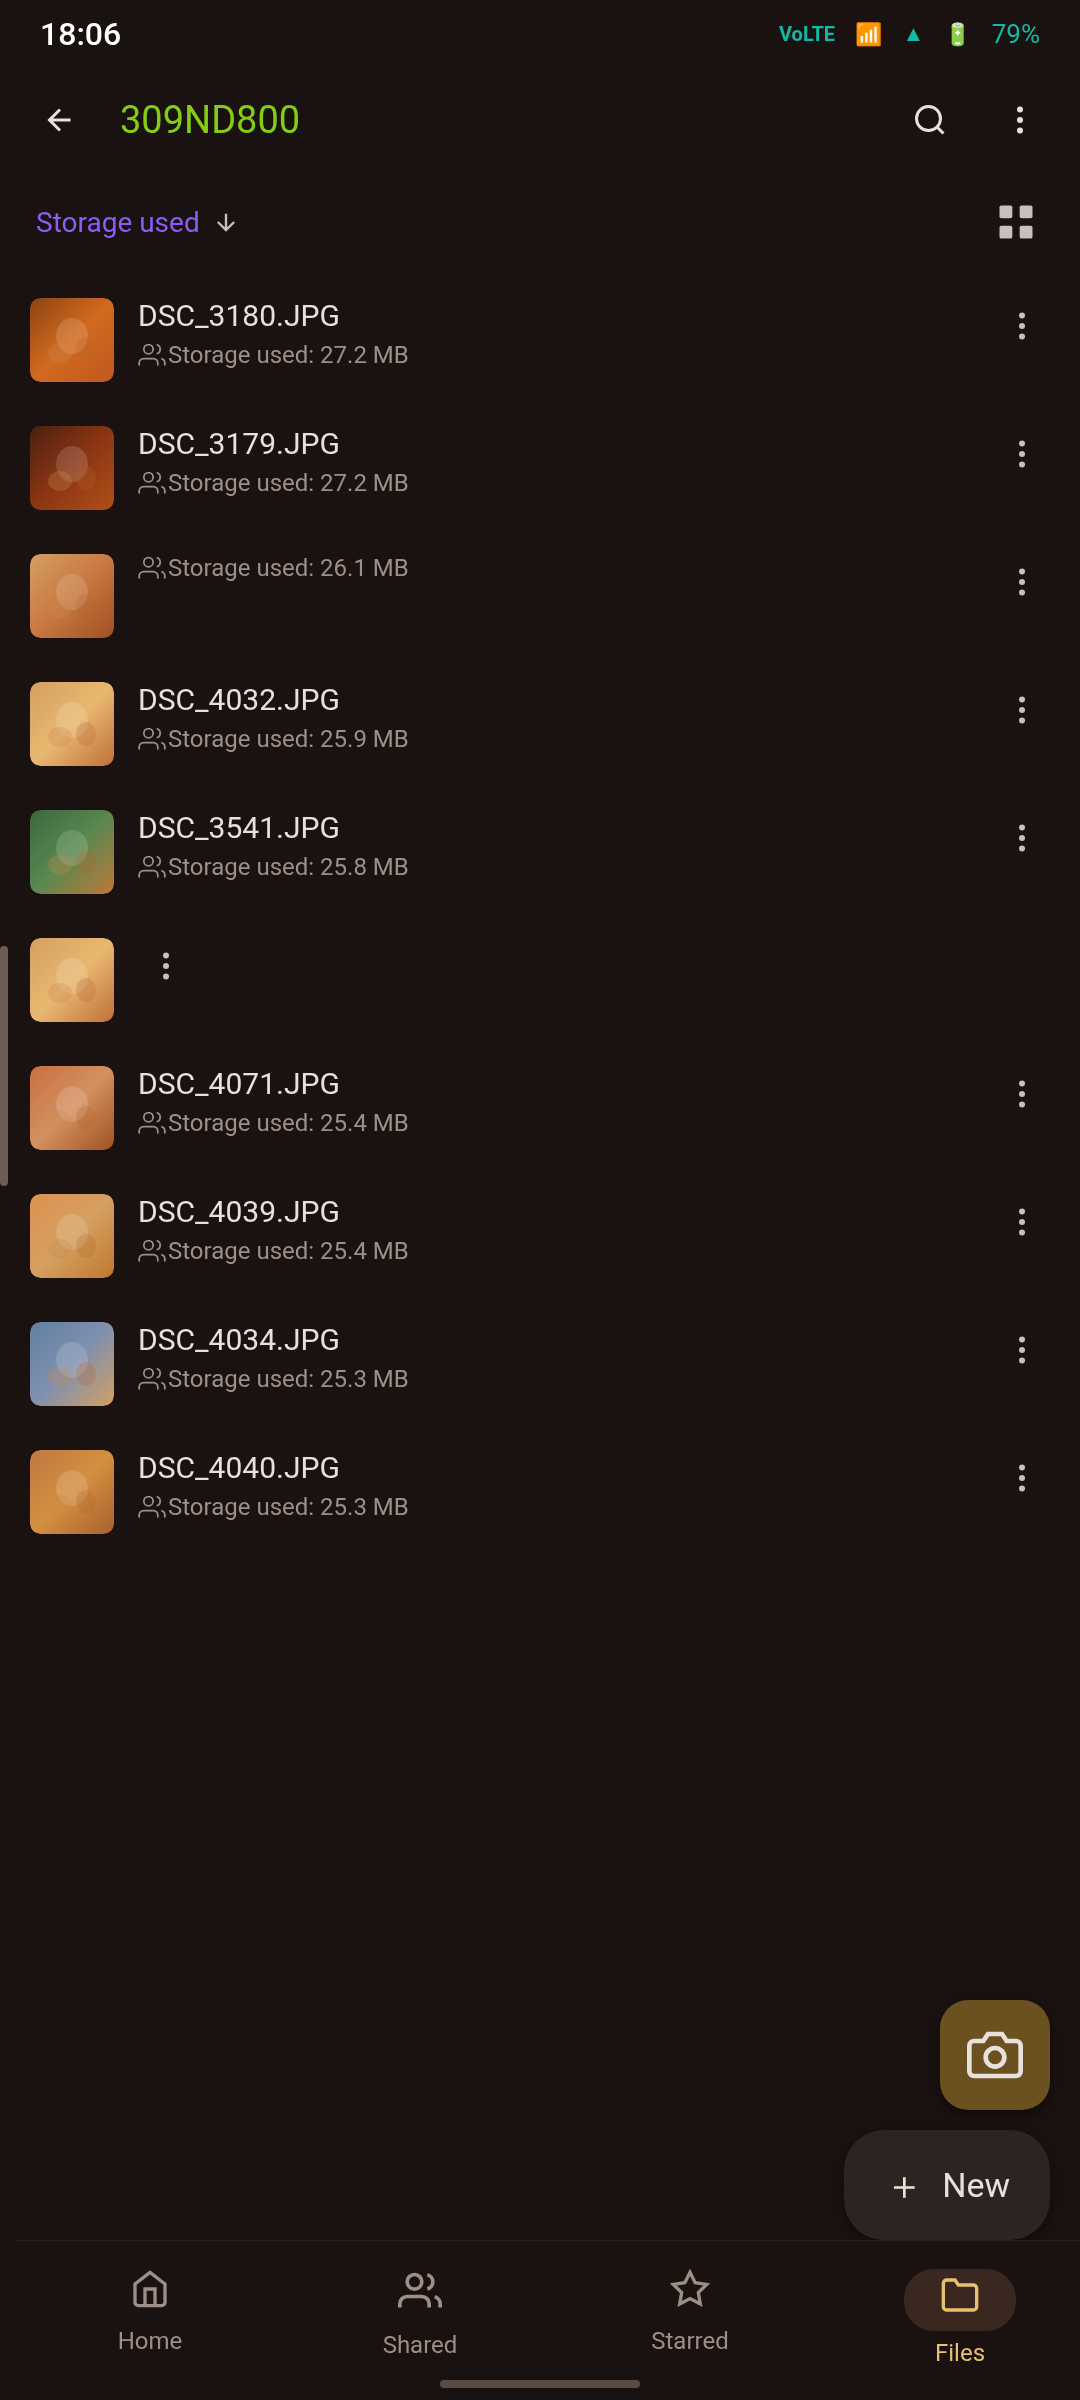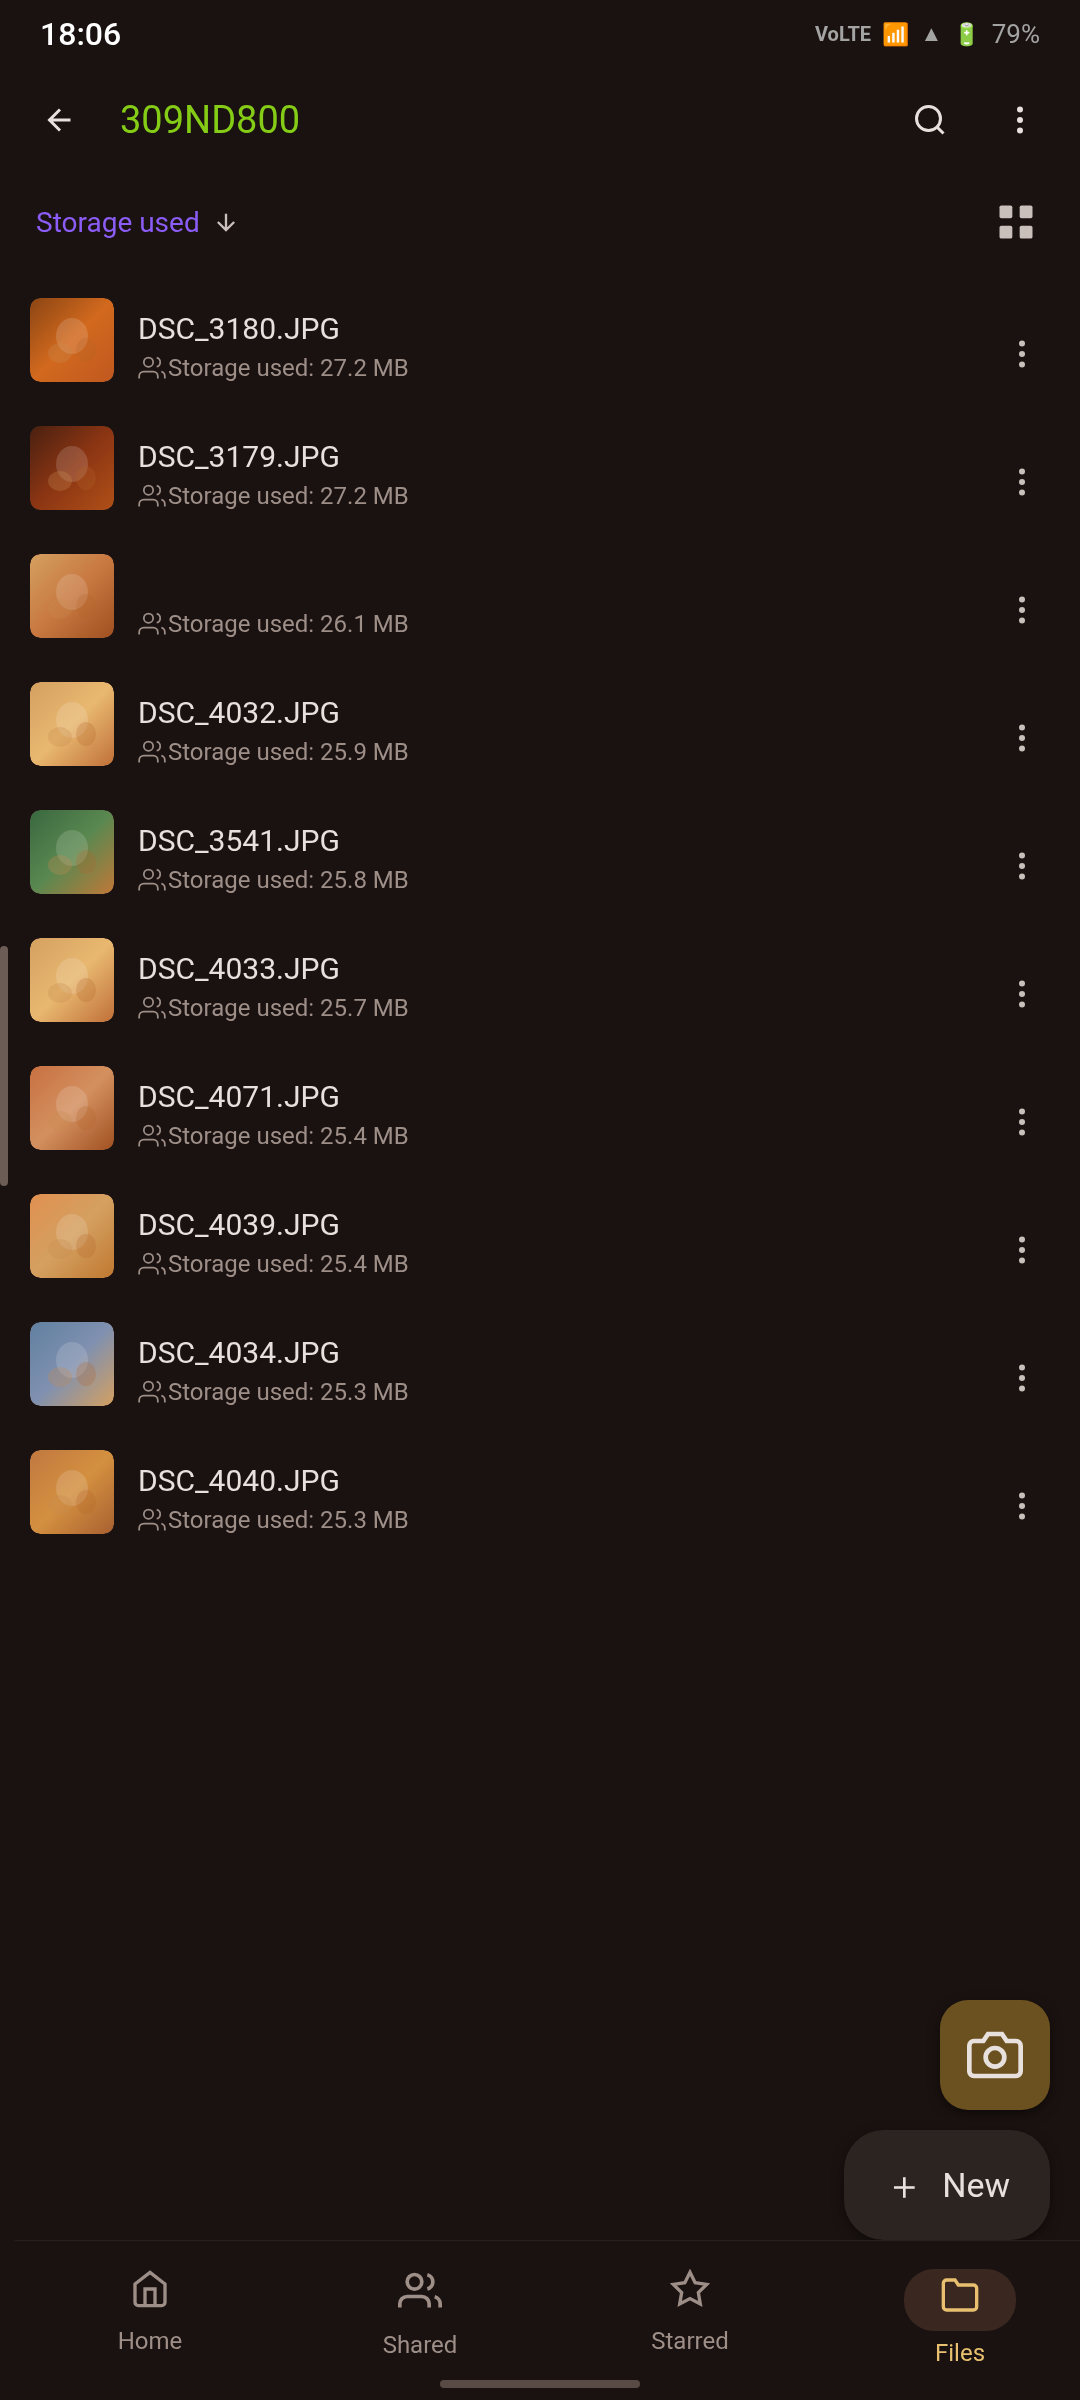--- a/index.html
+++ b/index.html
@@ -23,22 +23,22 @@
       height: 70px;
     }
     .status-time {
       font-size: 32px;
       font-weight: 500;
       color: #fff;
     }
     .status-icons {
       display: flex;
       align-items: center;
-      gap: 11px;
-      color: #a3a3a3;
+      gap: 20px;
+      color: #14b8a6;
       font-size: 24px;
     }
     .status-icons span { font-size: 22px; }
 
     
     .app-bar {
       display: flex;
       align-items: center;
       padding: 20px 30px;
       height: 100px;
@@ -84,21 +84,21 @@
       justify-content: center;
       color: #c9bfbb;
     }
 
     
     .file-list {
       padding: 10px 0;
     }
     .file-item {
       display: flex;
-      align-items: flex-end;
+      align-items: flex-start;
       padding: 22px 30px;
       gap: 24px;
       min-height: 110px;
       cursor: pointer;
       position: relative;
     }
     .file-thumbnail {
       width: 84px;
       height: 84px;
       border-radius: 10px;
@@ -483,32 +483,20 @@
             <stop offset="50%" style="stop-color:#e8b870"></stop>
             <stop offset="100%" style="stop-color:#c07038"></stop>
           </linearGradient>
         </defs>
         <rect width="84" height="84" fill="url(#g5)" rx="10"></rect>
         <ellipse cx="42" cy="38" rx="16" ry="18" fill="rgba(255,255,255,0.15)"></ellipse>
         <ellipse cx="30" cy="55" rx="12" ry="10" fill="rgba(200,140,80,0.3)"></ellipse>
         <ellipse cx="56" cy="52" rx="10" ry="12" fill="rgba(180,100,40,0.25)"></ellipse>
       </svg>
     </div>
-    <div class="file-info">
-      <span class="file-name">DSC_4033.JPG</span>
-      <div class="file-size">
-        <svg width="28" height="28" viewBox="0 0 24 24" fill="none" stroke="#9e8e88" stroke-width="1.5">
-          <path d="M17 21v-2a4 4 0 0 0-4-4H5a4 4 0 0 0-4 4v2"></path>
-          <circle cx="9" cy="7" r="4"></circle>
-          <path d="M23 21v-2a4 4 0 0 0-3-3.87"></path>
-          <path d="M16 3.13a4 4 0 0 1 0 7.75"></path>
-        </svg>
-        <span>Storage used: 25.7 MB</span>
-      </div>
-    </div>
     <div class="more-btn">
       <svg width="36" height="36" viewBox="0 0 24 24" fill="#c9bfbb">
         <circle cx="12" cy="5" r="2"></circle>
             <circle cx="12" cy="12" r="2"></circle>
             <circle cx="12" cy="19" r="2"></circle>
       </svg>
     </div>
   </div>
       <div class="file-item">
     <div class="file-thumbnail">

